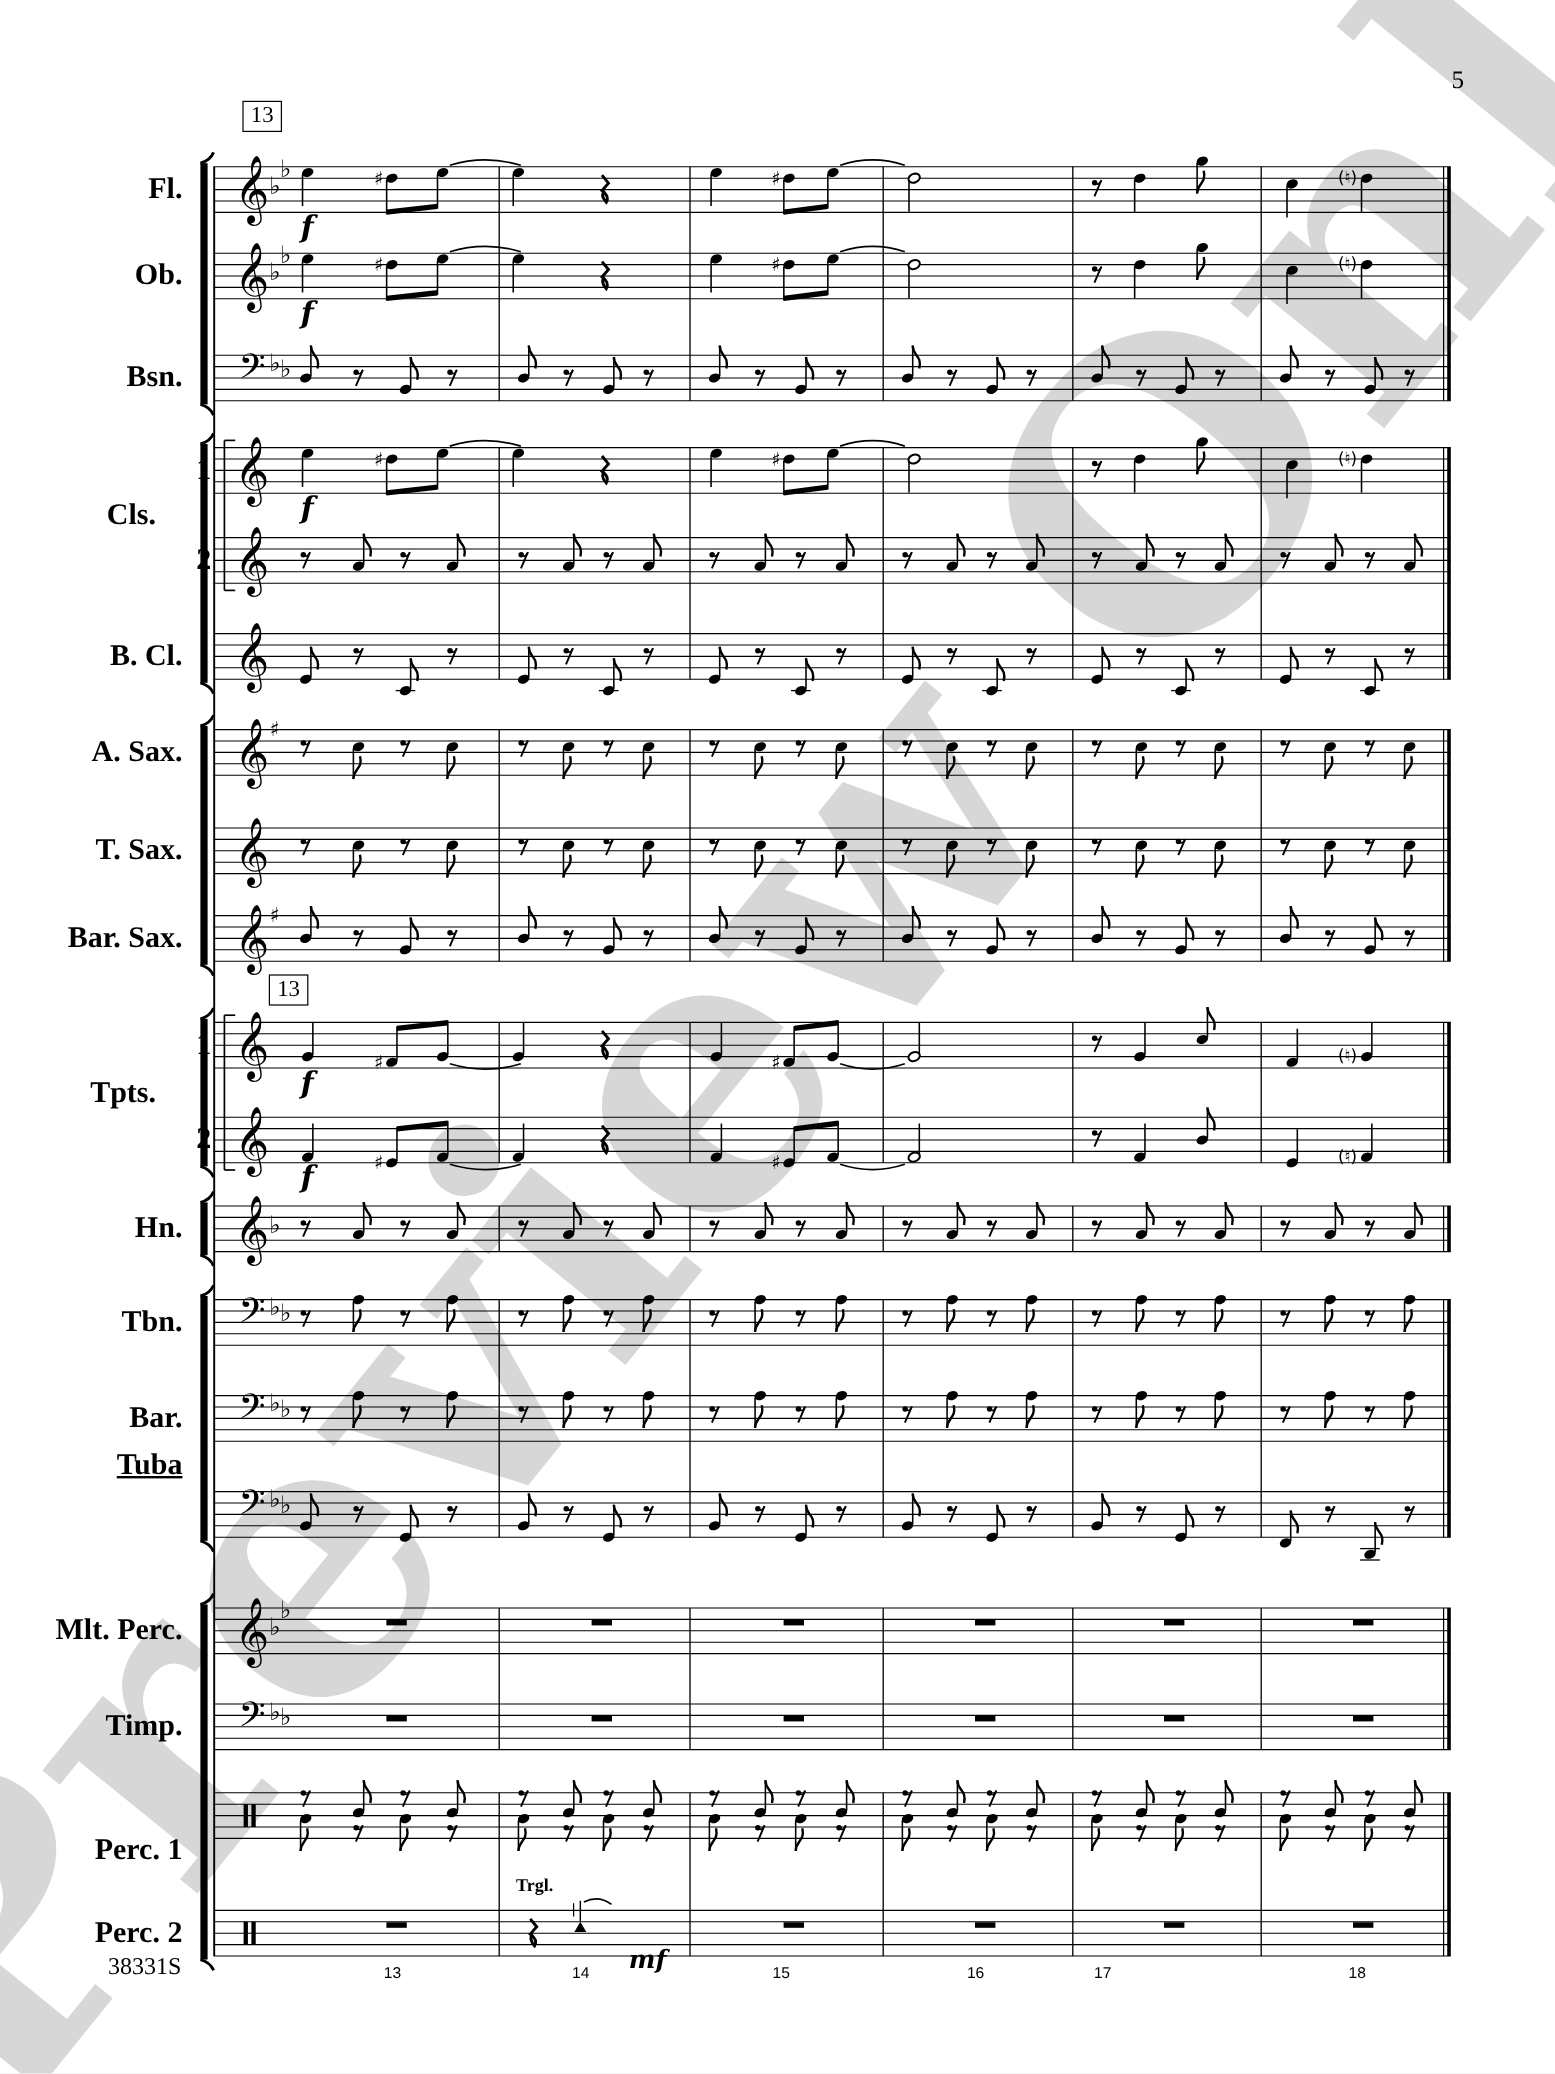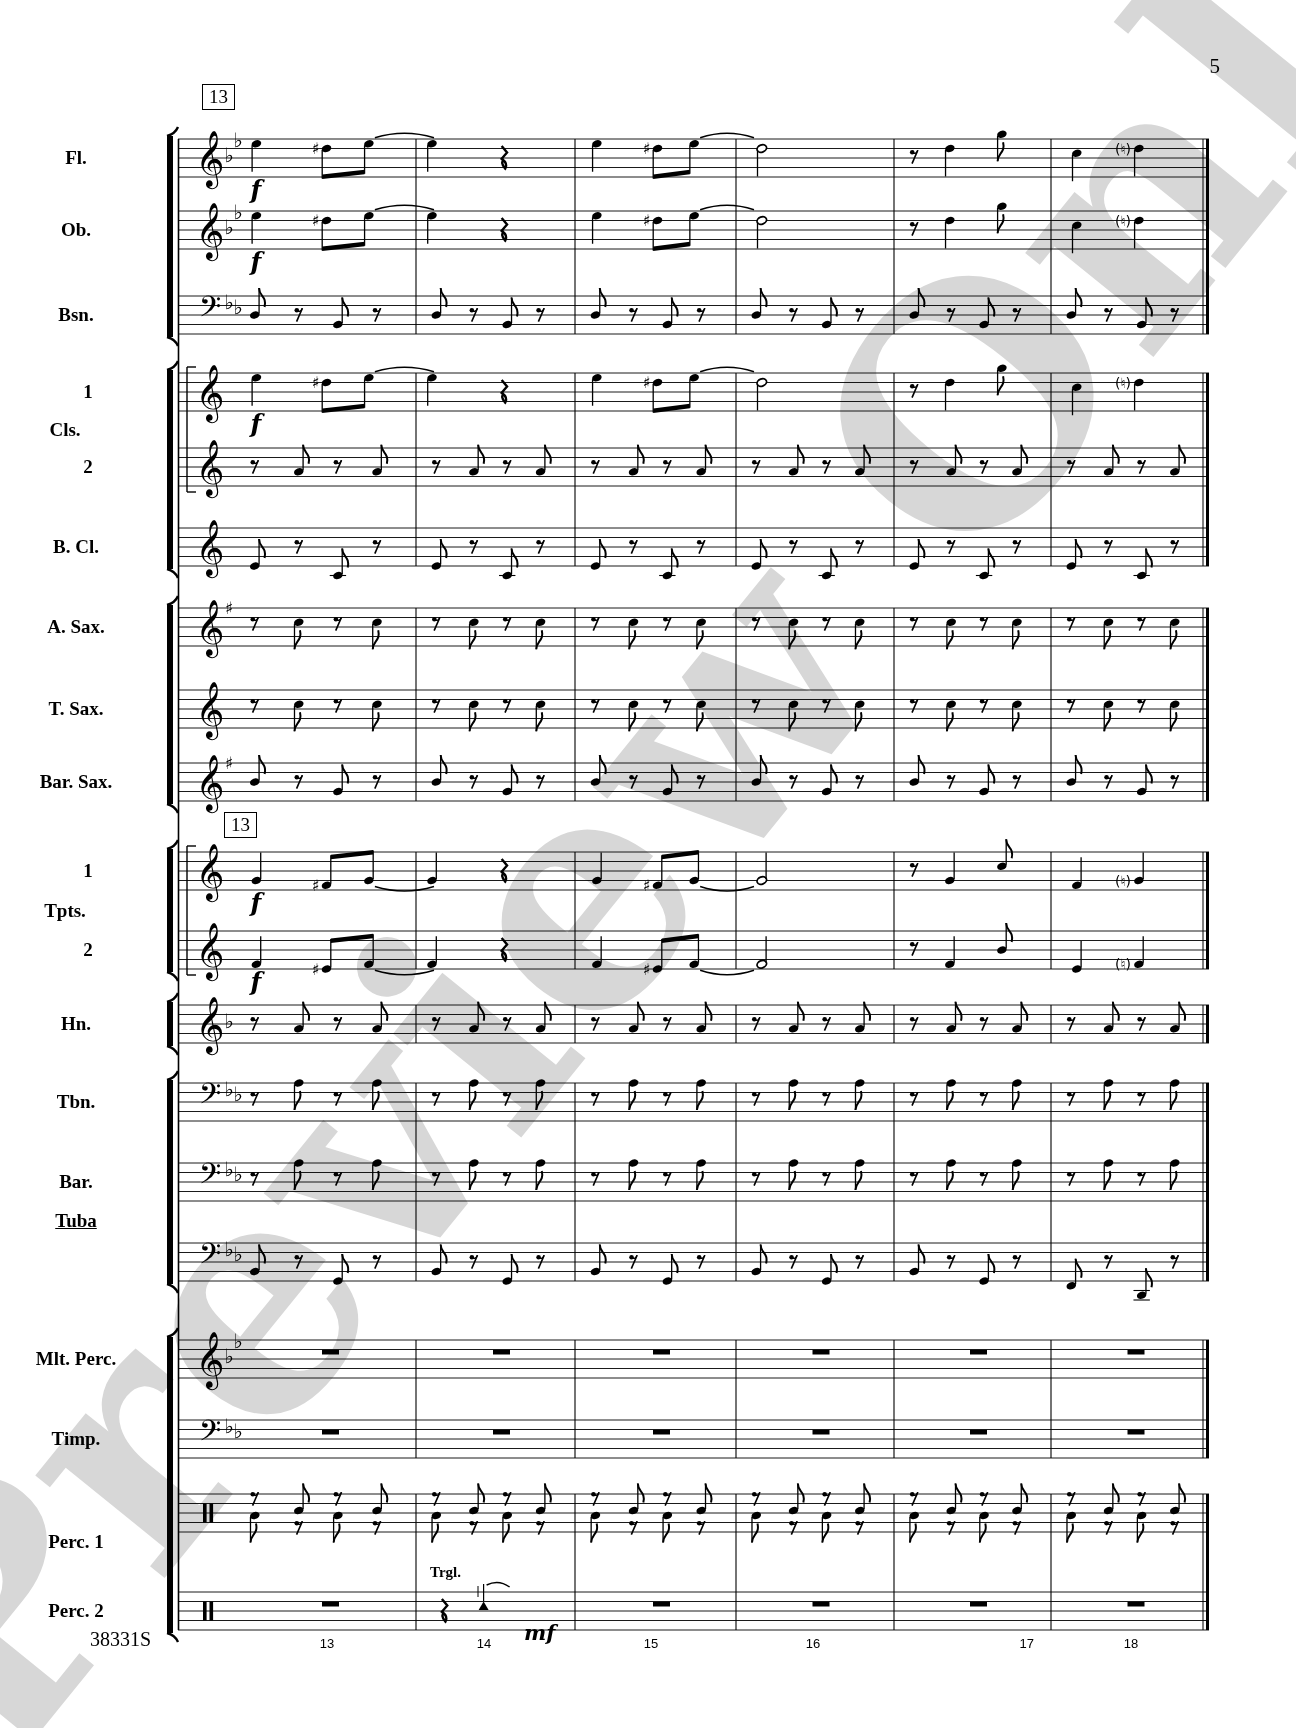--- a/index.html
+++ b/index.html
@@ -11,21 +11,21 @@
              font-size:318px;line-height:420px;color:#d7d7d7;letter-spacing:4px;
              white-space:nowrap;user-select:none;}
   svg{position:absolute;left:0;top:0;}
   .page-number{position:absolute;left:1180px;top:54px;width:40px;text-align:right;
                font-size:21px;}
   .catalog{position:absolute;left:90px;top:1628px;font-size:20px;}
   .ann-trgl{position:absolute;left:430px;top:1564px;width:70px;text-align:left;
             font-weight:bold;font-size:15px;}
   .ann-mf{position:absolute;left:494px;top:1620px;font-weight:bold;font-style:italic;
           font-size:21px;font-family:"DejaVu Serif",serif;margin-left:30px;}
-  .instr-label{position:absolute;text-align:center;font-weight:bold;font-size:19px;
+  .instr-label{position:absolute;text-align:right;font-weight:bold;font-size:25px;
                line-height:22px;}
   .rehearsal{position:absolute;border:1.3px solid #000;padding:0 6px;font-size:19px;
              line-height:24px;background:#fff;}
   .measure-num{position:absolute;width:44px;text-align:center;
                font-family:"Liberation Sans",sans-serif;font-size:13px;}
 </style>
 </head>
 <body>
 
 <div class="page">
@@ -1399,20 +1399,20 @@
     </div>
   <div id="marks">
       <div class="rehearsal" style="left: 202px; top: 84px;">13</div>
       <div class="rehearsal" style="left: 224px; top: 812px;">13</div>
     </div>
   <div id="mnums">
       <div class="measure-num" style="left: 305px; top: 1636px;">13</div>
       <div class="measure-num" style="left: 462px; top: 1636px;">14</div>
       <div class="measure-num" style="left: 629px; top: 1636px;">15</div>
       <div class="measure-num" style="left: 791px; top: 1636px;">16</div>
-      <div class="measure-num" style="left: 990px; top: 1636px; text-align: right;">17</div>
+      <div class="measure-num" style="left: 897px; top: 1636px;">17</div>
       <div class="measure-num" style="left: 1109px; top: 1636px;">18</div>
     </div>
   <div class="page-number">5</div>
   <div class="catalog">38331S</div>
   <div class="ann-trgl">Trgl.</div>
   <div class="ann-mf">mf</div>
 </div>
 
 </body></html>

